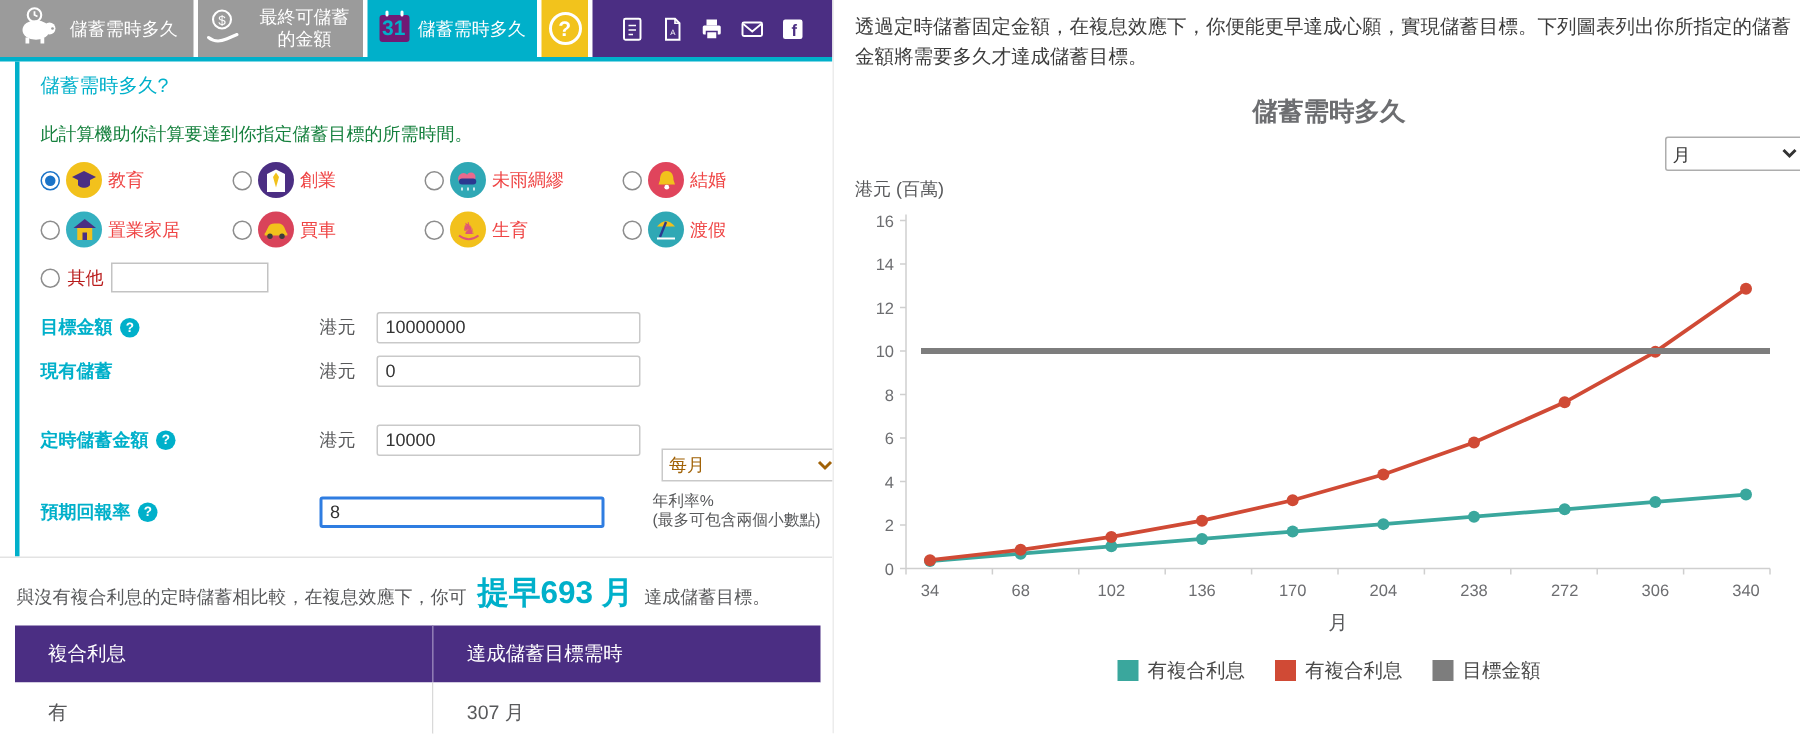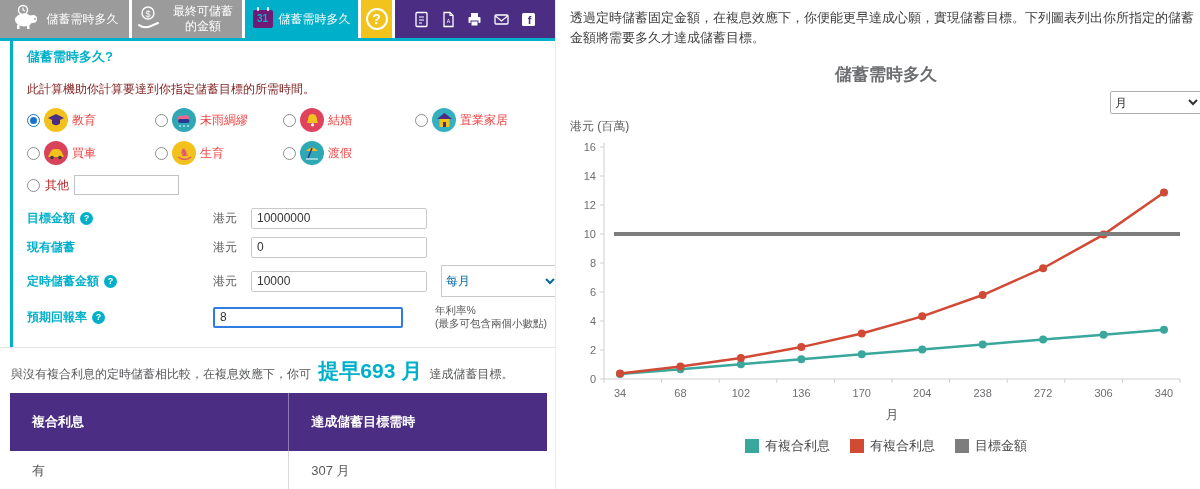--- a/index.html
+++ b/index.html
@@ -16,56 +16,56 @@
   .tab.t1 { width:129px; }
   .tab.t2 { width:110px; }
   .tab.active { background:#00b0ca; width:113px; }
   .helpTab { width:31px; background:#f2c31c; display:flex; align-items:center; justify-content:center; cursor:pointer; }
   .helpCircle { width:22px; height:22px; border:2px solid #fff; border-radius:50%; color:#fff;
         font-size:14px; font-weight:bold; display:flex; align-items:center; justify-content:center; }
   .iconBar { flex:1; background:#4b2e83; display:flex; align-items:center; justify-content:space-evenly; padding:0 8px; }
   .iconBar .tbi { width:17px; height:17px; display:block; cursor:pointer; }
 
   .calIcon { width:20px; height:18px; background:#701a75; border-radius:2px; position:relative;
-        color:#00b0ca; font-size:10px; font-weight:bold; display:flex; align-items:center; justify-content:center; }
+        color:#00b0ca; font-size:14px; font-weight:bold; display:flex; align-items:center; justify-content:center; }
   .calIcon i { position:absolute; top:-3px; width:2px; height:4px; background:#fff; border-radius:1px; }
 
   .formBox { margin-left:10px; border-left:3px solid #00b0ca; padding:7px 6px 10px 14px; }
-  .formTitle { color:#00b0ca; font-size:13px; font-weight:bold; margin-bottom:5px; }
-  .formSub { color:#7f1d1d; font-size:12px; margin-bottom:10px;margin-top:15px; }
+  .formTitle { color:#00b0ca; font-size:13px; font-weight:normal; margin-bottom:5px; }
+  .formSub { color:#15803d; font-size:12px; margin-bottom:10px;margin-top:15px; }
 
   .goals { display:grid; grid-template-columns: 128px 128px 132px 1fr; row-gap:9px; margin-bottom:10px; }
   .goal { display:flex; align-items:center; gap:4px; cursor:pointer; }
   .goal .lbl { font-size:12px; color:#ef4444; }
   .radio { width:13px; height:13px; border:1px solid #8d8d8d; border-radius:50%; background:#fff;
         display:inline-flex; align-items:center; justify-content:center; flex:0 0 13px; }
   .radio.checked { border-color:#1a73c8; }
   .radio .dot { width:7px; height:7px; border-radius:50%; background:#1a73c8; display:none; }
   .radio.checked .dot { display:block; }
   .gIcon { width:24px; height:24px; border-radius:50%; display:inline-flex; align-items:center;
         justify-content:center; flex:0 0 24px; overflow:hidden; }
   .otherRow { display:flex; align-items:center; gap:5px; margin-bottom:12px; }
   .otherRow input { width:105px; height:20px; border:1px solid #c3c3c3; font-size:12px; padding:0 4px; }
 
   .fRow { display:grid; grid-template-columns:186px 38px 176px 1fr; align-items:center; margin-bottom:7px; min-height:22px; }
   .fLabel { color:#00b0ca; font-size:12px; font-weight:bold; display:flex; align-items:center; gap:5px; }
   .qIcon { width:13px; height:13px; background:#00b0ca; color:#fff; border-radius:50%; font-size:9px;
         font-weight:bold; display:inline-flex; align-items:center; justify-content:center; cursor:pointer; }
   .cur { color:#58595b; font-size:12px; }
   .fRow input { height:21px; border:1px solid #c9c9c9; border-radius:2px; font-size:12px; padding:0 5px; width:176px; color:#333; }
-  .freqSel { width:118px; height:32px; font-size:12px; border:1px solid #c9c9c9; margin-left:14px; color:#0369a1; background:#fff; }
+  .freqSel { width:118px; height:22px; font-size:12px; border:1px solid #c9c9c9; margin-left:14px; color:#a16207; background:#fff;margin-top:34px; }
   .rateInput { width:190px !important; border:2px solid #2f7de1 !important; border-radius:3px; }
   .rateNote { font-size:10.5px; color:#58595b; line-height:1.25; padding-left:8px; }
   .divider { border-bottom:1px solid #e3e3e3; }
 
   .resultLine { margin:9px 0 8px 11px; font-size:12px; color:#58595b; }
   .resultLine .big { font-size:21px; font-weight:bold; color:#00b0ca; margin:0 4px; }
 
   .tbl { margin-left:10px; width:537px; display:grid; grid-template-columns:52% 48%; }
-  .tbl .hc { background:#4b2e83; color:#fff; font-size:13px; font-weight:bold; padding:20px 22px; }
+  .tbl .hc { background:#4b2e83; color:#fff; font-size:13px; font-weight:normal; padding:10px 22px; }
   .tbl .hc.first { border-right:1px solid #8f7bb4; }
   .tbl .c { font-size:13px; color:#58595b; padding:11px 22px; border-bottom:1px solid #d9d9d9; background:#fff; }
   .tbl .c.colA { border-right:1px solid #d9d9d9; }
 
   
   .right { flex:1; border-left:1px solid #ececec; padding:8px 10px 0 14px; position:relative; background:#fff; }
   .intro { font-size:13px; color:#3c3c3c; line-height:1.5; }
   .chartTitle { text-align:center; color:#6d6e71; font-size:17px; font-weight:bold; margin-top:16px; }
   .unitSelWrap { text-align:right; margin-top:5px; }
   .unitSel { width:92px; height:23px; font-size:12px; border:1px solid #adadad; border-radius:2px; background:#fff; color:#333; }
@@ -163,20 +163,30 @@
           <span class="radio checked">
               <span class="dot"></span>
             </span>
           <span class="gIcon" style="background:#f2c11c;">
             <svg width="18" height="16" viewBox="0 0 18 16">
                 <polygon points="9,2 17,6 9,10 1,6" fill="#4b2e83"></polygon>
                 <path d="M5 8v3c0 1.2 2 2.2 4 2.2s4-1 4-2.2V8" fill="#4b2e83"></path>
               </svg>
           </span>
           <span class="lbl">教育</span>
+        </div>
+        <div class="goal">
+          <span class="radio"></span>
+          <span class="gIcon" style="background:#4b2e83;">
+            <svg width="16" height="17" viewBox="0 0 16 17">
+                <path d="M2 4 L8 1 L14 4 L14 16 L2 16 Z" fill="#fff"></path>
+                <polygon points="8,3 6,6 8,13 10,6" fill="#f2c11c"></polygon>
+              </svg>
+          </span>
+          <span class="lbl">創業</span>
         </div>
         <div class="goal">
           <span class="radio"></span>
           <span class="gIcon" style="background:#2fa8b5;">
             <svg width="18" height="15" viewBox="0 0 18 15">
                 <circle cx="6" cy="6" r="3.6" fill="#e96a8d"></circle>
                 <circle cx="11" cy="5" r="3" fill="#e96a8d"></circle>
                 <rect x="3" y="6" width="11.5" height="4" rx="2" fill="#2b3990"></rect>
                 <path d="M5 12v2M9 12v2M13 12v2" stroke="#fff" stroke-width="1"></path>
               </svg>

